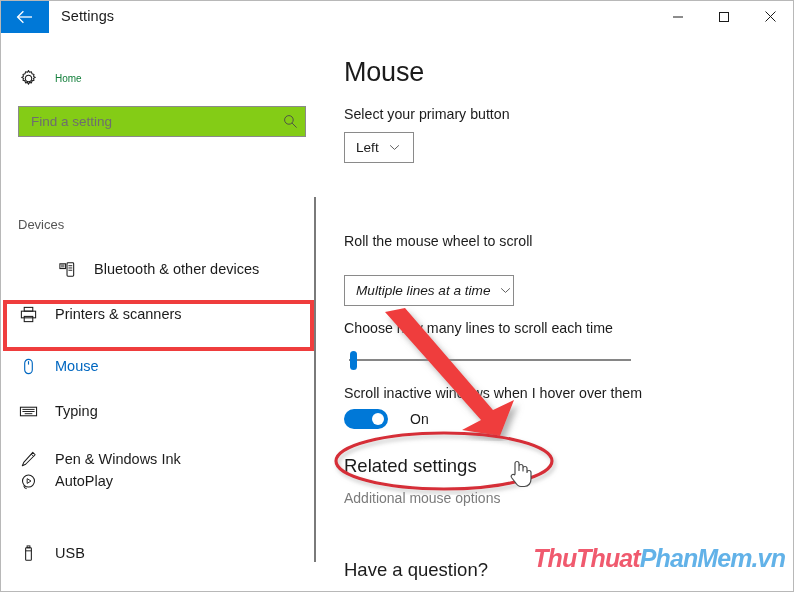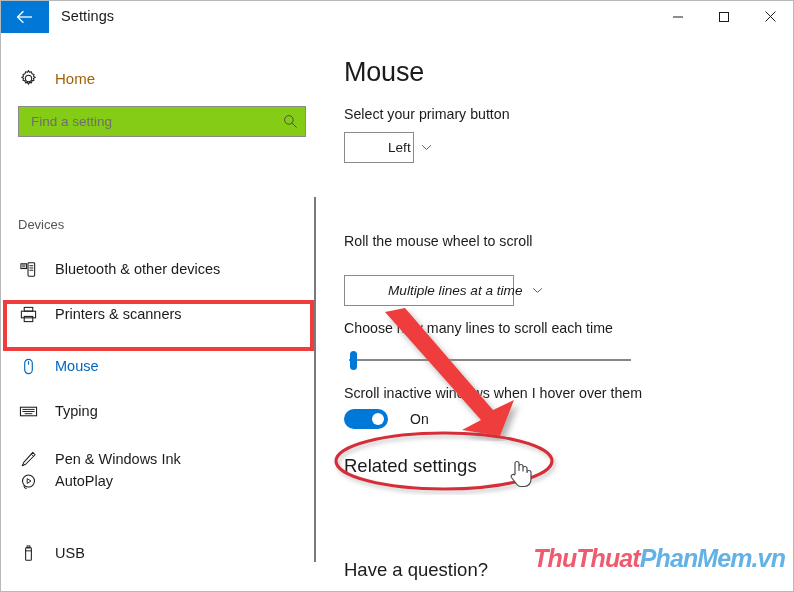--- a/index.html
+++ b/index.html
@@ -80,22 +80,22 @@
     left: 0; top: 20px;
     width: 290px;
     height: 34px;
     display: flex;
     align-items: center;
     padding-left: 18px;
     cursor: pointer;
   }
   #home-row .nav-icon { width: 26px; display:flex; align-items:center; }
   #home-label {
-    font-size: 15px;
-    color: #a16207;
+    font-size: 10px;
+    color: #15803d;
     margin-left: 10px;
   }
 
   #search-box {
     position: absolute;
     left: 17px; top: 65px;
     width: 288px;
     height: 31px;
     border: 1px solid #8a8a8a;
     background: #84cc16;
@@ -194,21 +194,20 @@
     background: #ffffff;
     display: flex;
     align-items: center;
     padding: 0 9px 0 11px;
     cursor: pointer;
   }
   .combo .combo-value {
     font-size: 13.6px;
     color: #1b1b1b;
     white-space: nowrap;
-    margin-left: 32px;
   }
   .combo .chev { margin-left: 10px; display: flex; align-items: center; }
 
   #combo-primary { top: 91px; width: 70px; }
   #combo-wheel   { top: 234px; width: 170px; font-style: italic; }
 
   #label-primary { top: 65px; }
   #label-wheel   { top: 192px; }
   #label-lines   { top: 279px; }
 
@@ -393,21 +392,21 @@
       <span id="search-icon-wrap">
         <svg width="15" height="15" viewBox="0 0 16 16">
           <circle cx="6.3" cy="6.3" r="4.6" fill="none" stroke="#4a4a4a" stroke-width="1"></circle>
           <line x1="9.7" y1="9.7" x2="14.5" y2="14.5" stroke="#4a4a4a" stroke-width="1"></line>
         </svg>
       </span>
     </div>
 
     <div id="section-label">Devices</div>
 
-    <div class="nav-item" style="top:206px;">
+    <div class="nav-item" style="top:206px;margin-left:39px;">
       <span class="nav-icon">
         <svg width="19" height="19" viewBox="0 0 20 20">
           <rect x="9.5" y="3" width="7" height="14" rx="1" fill="none" stroke="#1b1b1b" stroke-width="1.1"></rect>
           <line x1="11" y1="6" x2="15" y2="6" stroke="#1b1b1b" stroke-width="1"></line>
           <line x1="11" y1="8.4" x2="15" y2="8.4" stroke="#1b1b1b" stroke-width="1"></line>
           <line x1="11" y1="10.8" x2="15" y2="10.8" stroke="#1b1b1b" stroke-width="1"></line>
           <rect x="2" y="4" width="6" height="5" fill="none" stroke="#1b1b1b" stroke-width="1.1"></rect>
           <line x1="3.2" y1="5.4" x2="6.8" y2="5.4" stroke="#1b1b1b" stroke-width="0.9"></line>
           <line x1="3.2" y1="7.2" x2="6.8" y2="7.2" stroke="#1b1b1b" stroke-width="0.9"></line>
         </svg>
@@ -520,20 +519,21 @@
 
     <div id="toggle-row">
       <div id="toggle-switch">
         <div id="toggle-knob"></div>
       </div>
       <span id="toggle-state">On</span>
     </div>
 
     <h2 id="related-heading">Related settings</h2>
 
+    <a id="related-link" href="#">Additional mouse options</a>
 
     <h2 id="question-heading">Have a question?</h2>
 
   </div>
 
   <div id="annot-rect"></div>
 
   <div id="annot-arrow">
     <svg width="145" height="135" viewBox="0 0 145 135">
       <defs>

